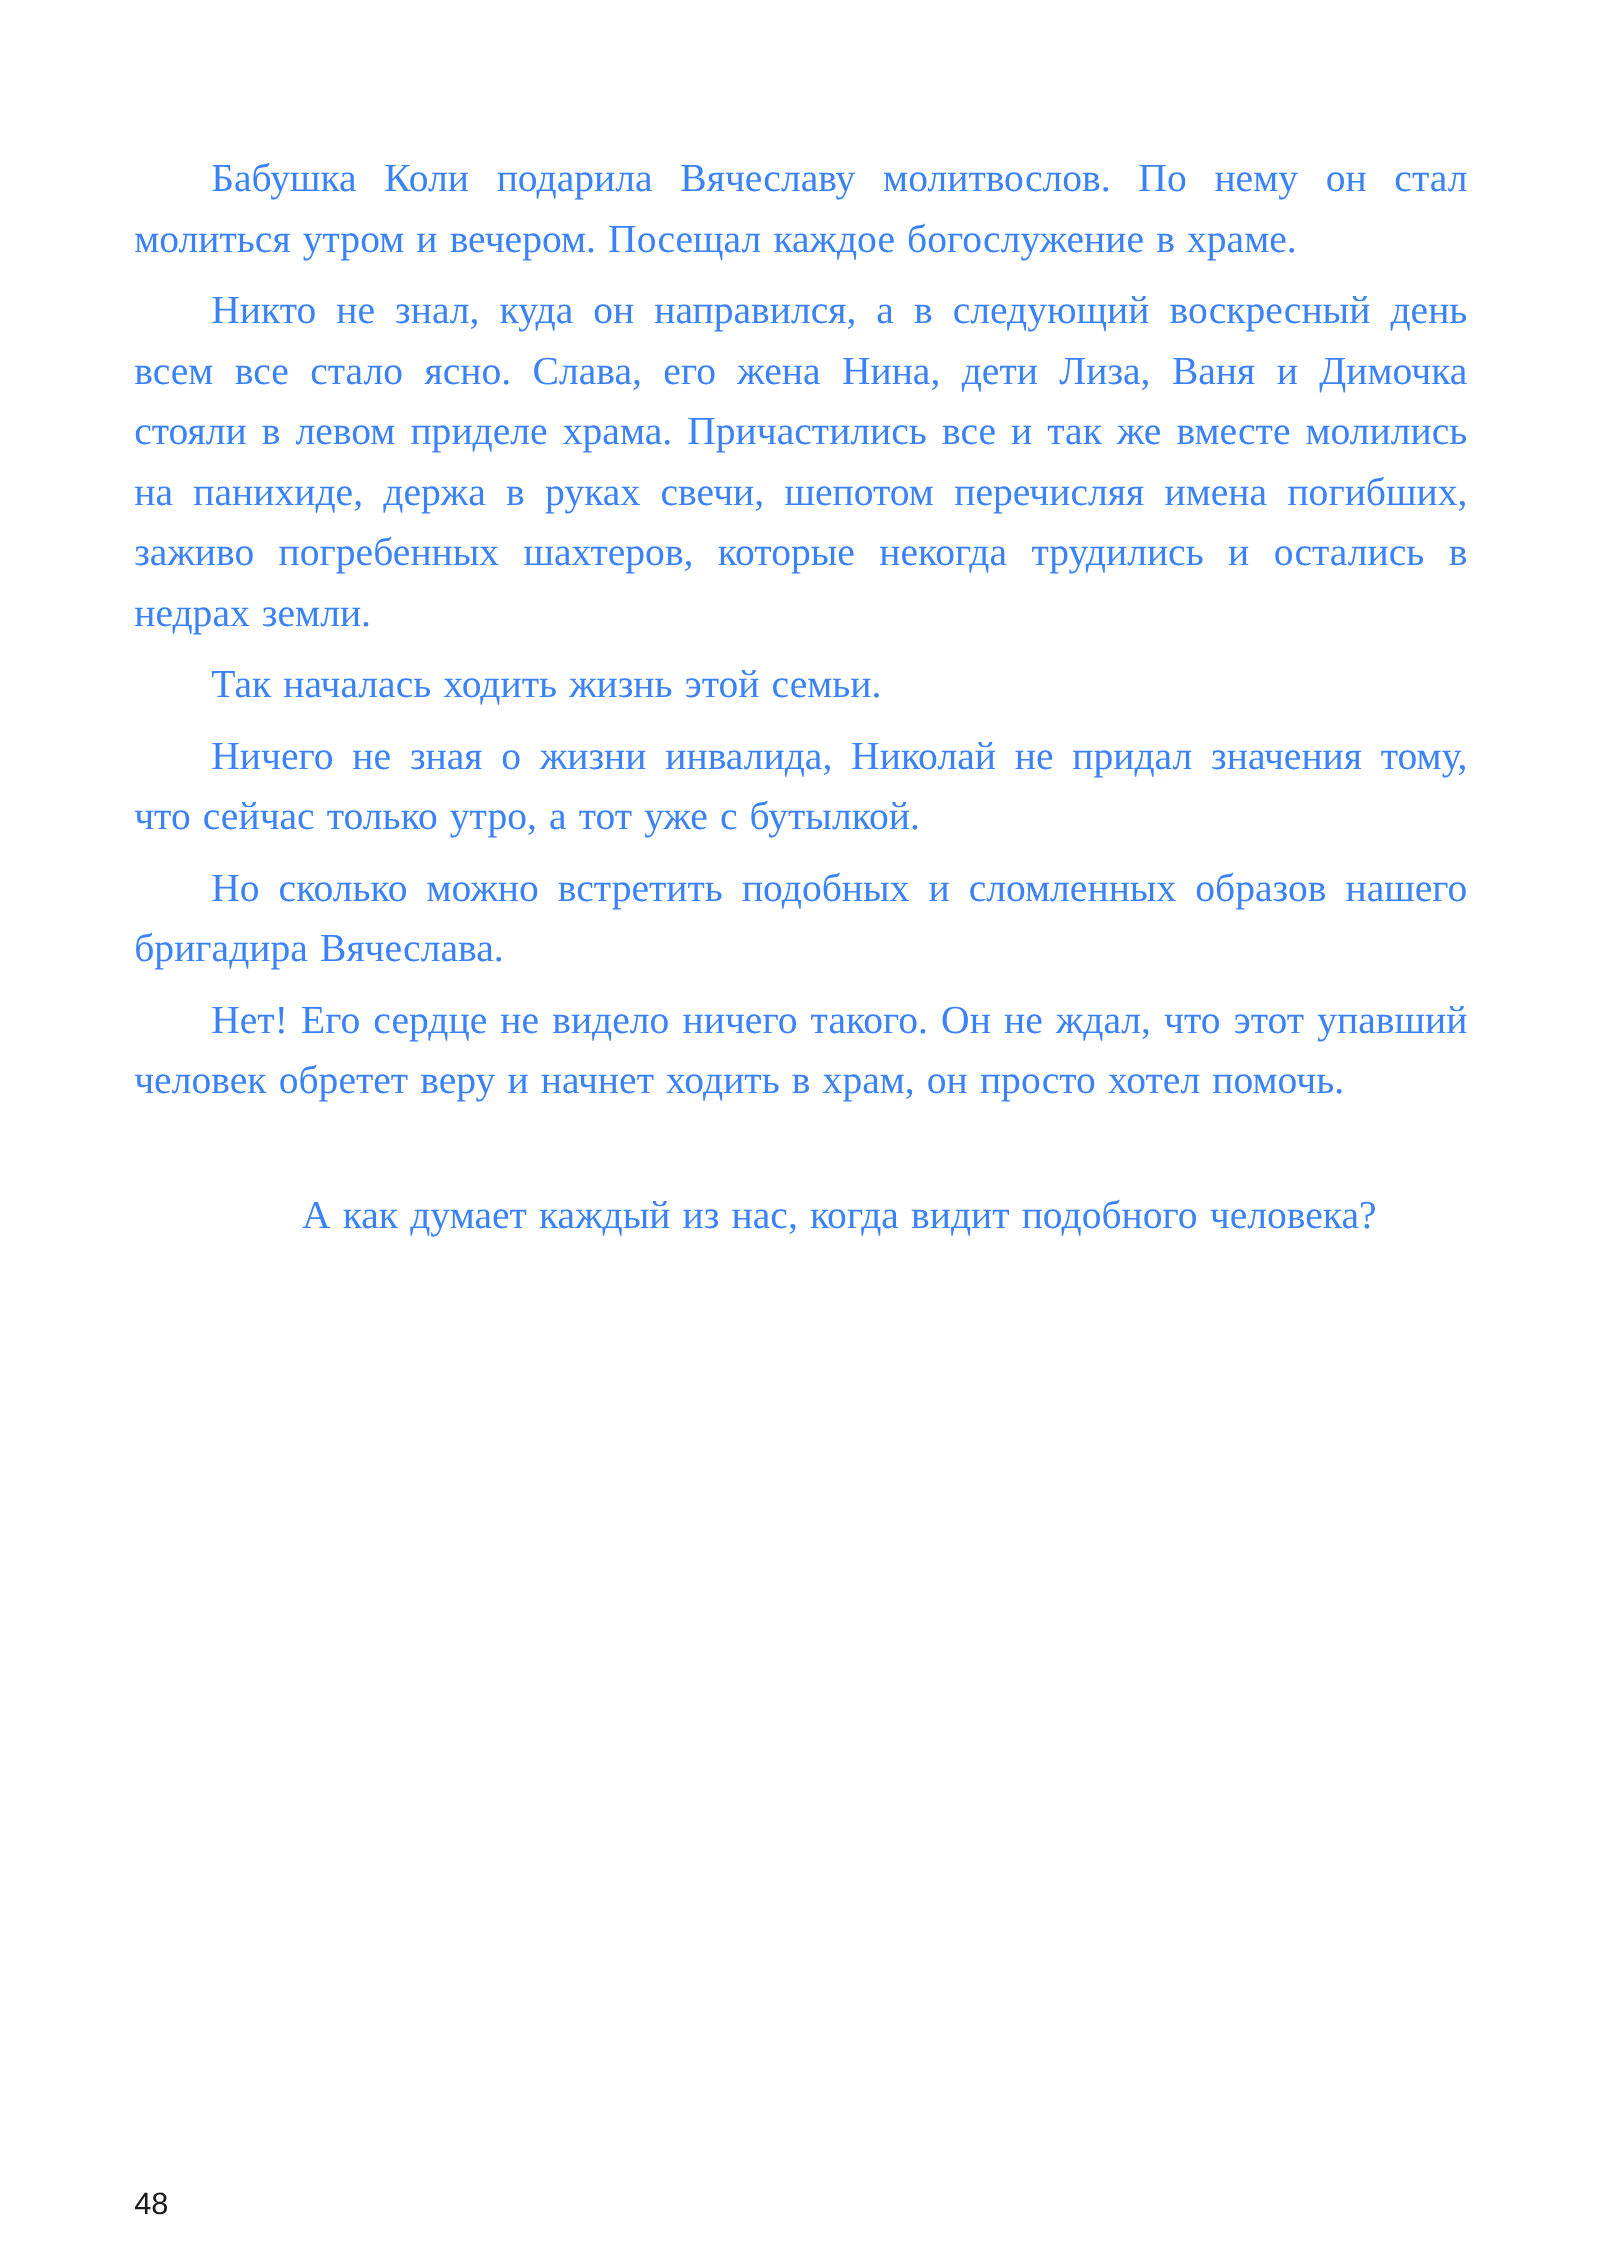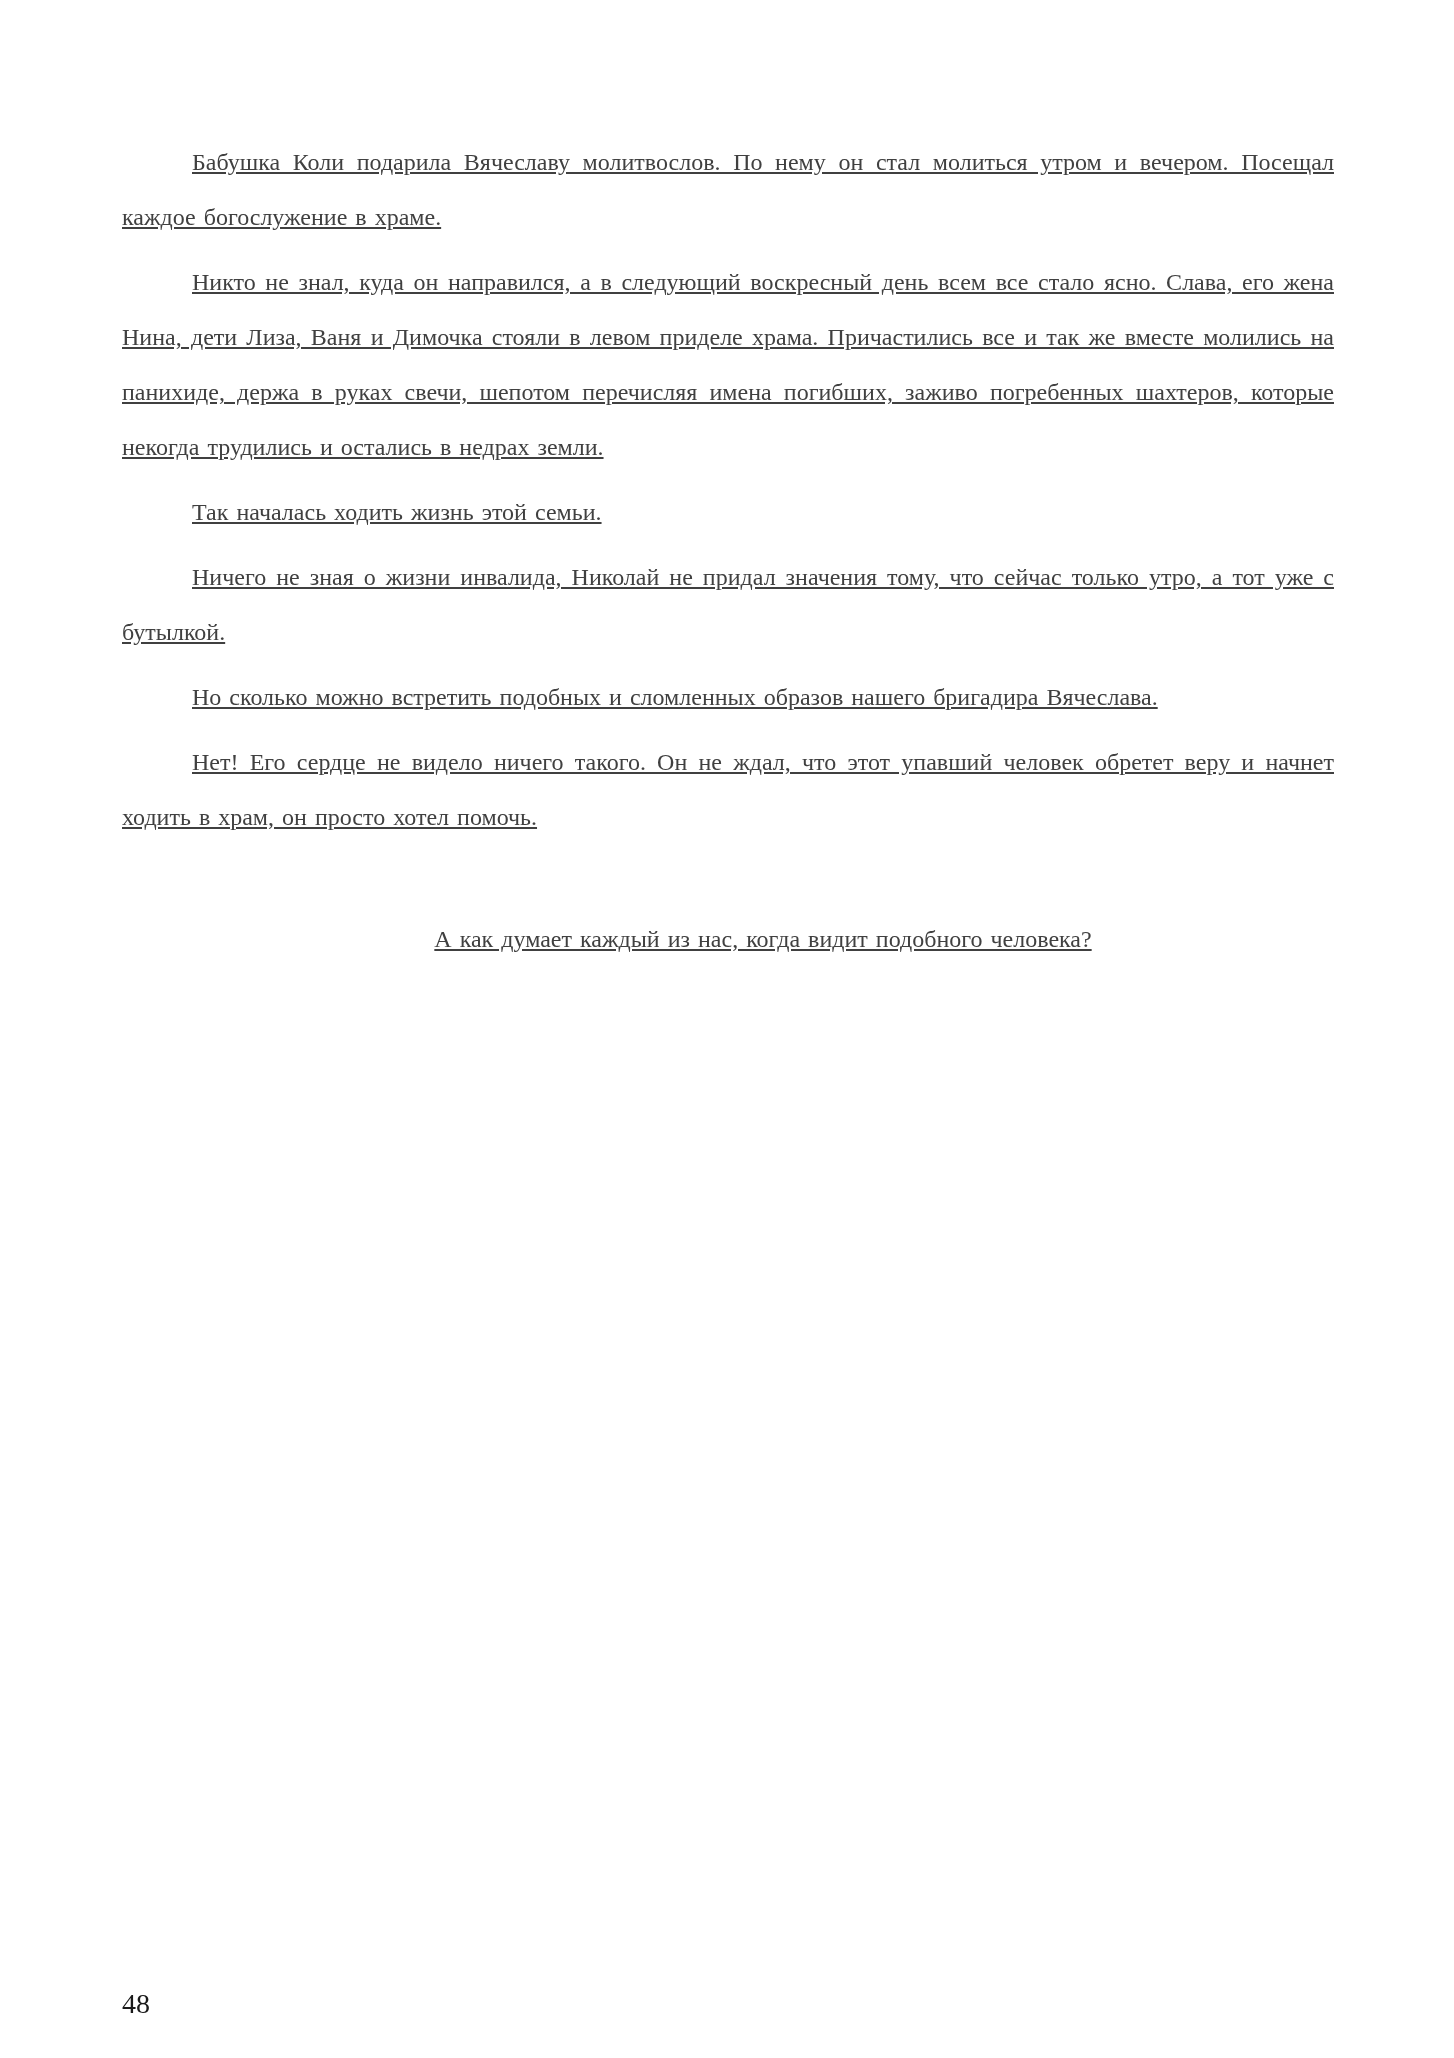--- a/index.html
+++ b/index.html
@@ -15,37 +15,36 @@
     box-sizing: border-box;
     padding: 135px 120px 0 122px;
     overflow: hidden;
   }
   .text-block {
     width: 100%;
   }
   .text-block p {
     margin: 0 0 10px 0;
     font-family: "Liberation Serif", "DejaVu Serif", serif;
-    font-size: 24px;
+    font-size: 36px;
     line-height: 55px;
-    color: #404040;
+    color: #3b82f6;
     text-align: justify;
     text-indent: 70px;
     word-spacing: 2px;
-    text-decoration: underline;
   }
   .text-block p.final-question {
     margin-top: 67px;
     text-align: center;
   }
   .page-number {
     position: absolute;
     left: 122px;
     bottom: 38px;
-    font-family: Liberation Serif, serif;
+    font-family: Liberation Sans, sans-serif;
     font-size: 28px;
     color: #1a1a1a;
   }
 </style>
 </head>
 <body>
 
 <div class="page">
   <div class="text-block">
     <p>Бабушка Коли подарила Вячеславу молитвослов. По нему он стал молиться утром и вечером. Посещал каждое богослужение в храме.</p>

